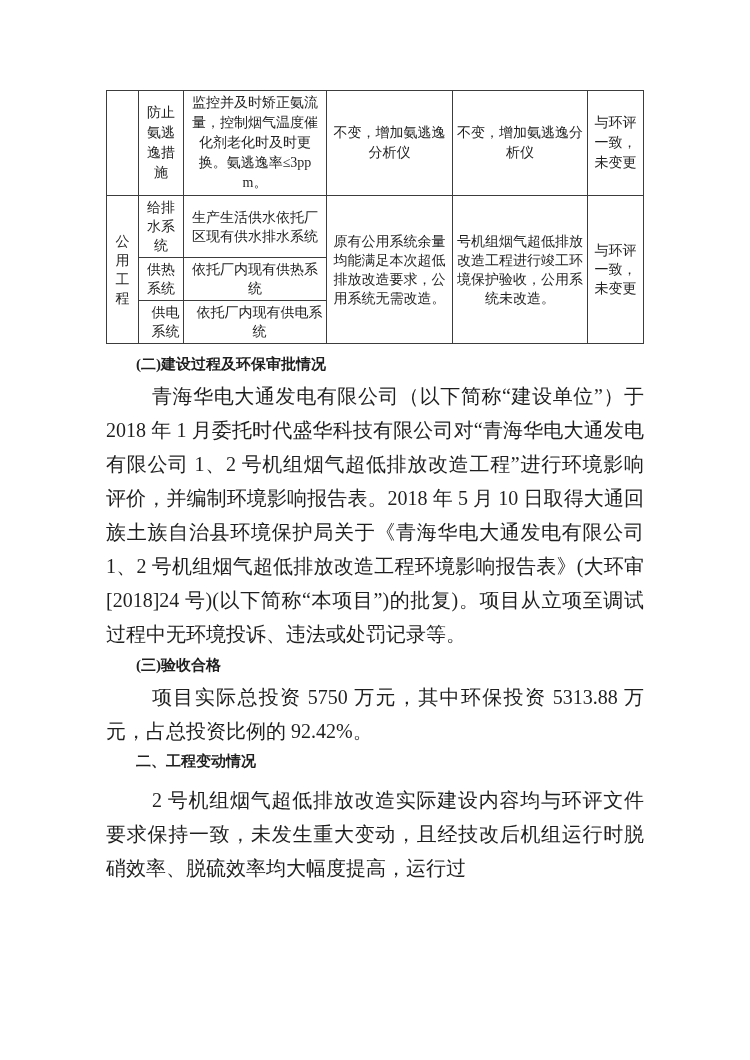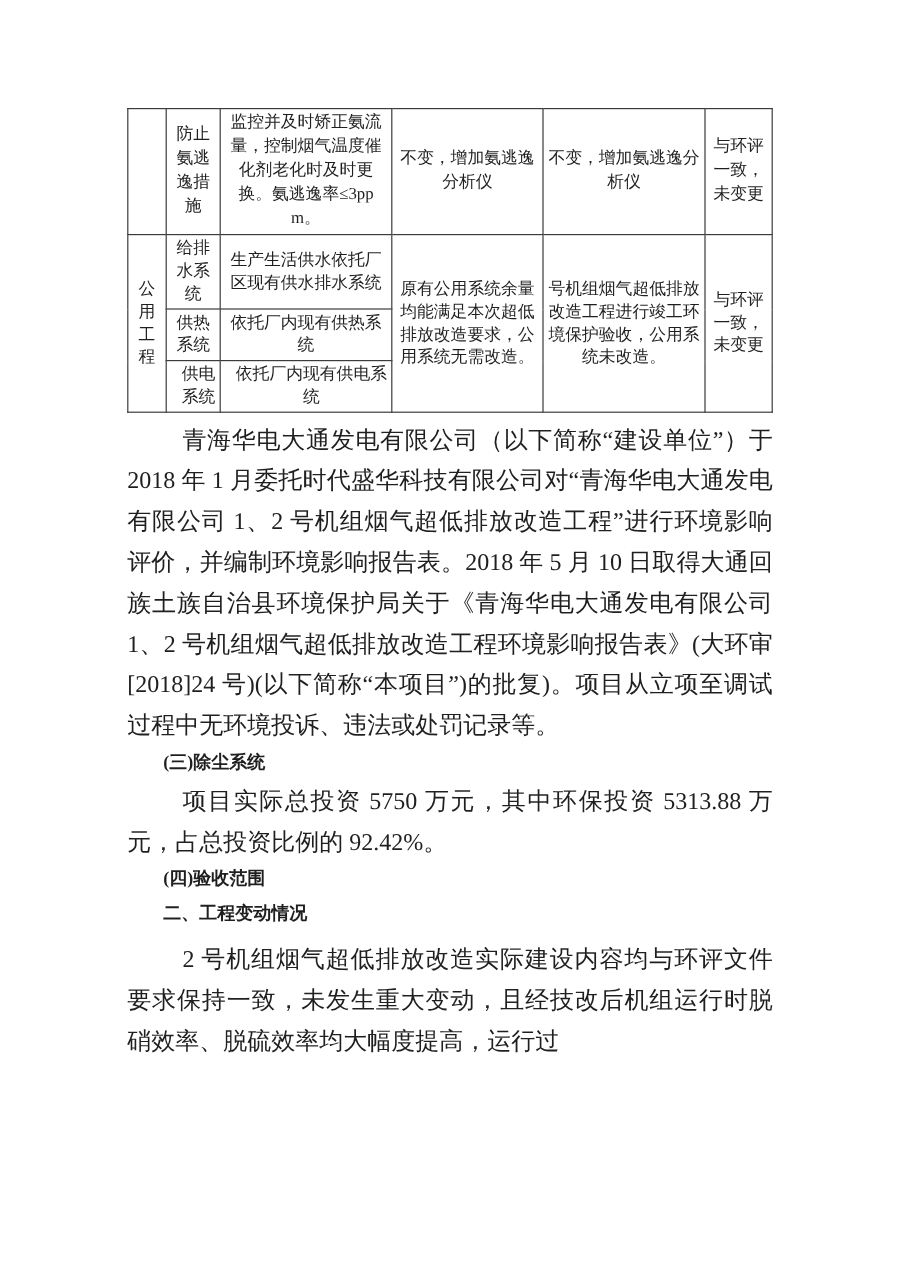--- a/index.html
+++ b/index.html
@@ -107,30 +107,30 @@
         <tr class="r4">
           <td>供电系统</td>
           <td>依托厂内现有供电系统</td>
         </tr>
       </tbody>
     </table>
 
     <div class="sections">
 
       <div class="section">
+        <h3>(二)建设过程及环保审批情况</h3>
         <p>青海华电大通发电有限公司（以下简称“建设单位”）于 2018 年 1 月委托时代盛华科技有限公司对“青海华电大通发电有限公司 1、2 号机组烟气超低排放改造工程”进行环境影响评价，并编制环境影响报告表。2018 年 5 月 10 日取得大通回族土族自治县环境保护局关于《青海华电大通发电有限公司 1、2 号机组烟气超低排放改造工程环境影响报告表》(大环审[2018]24 号)(以下简称“本项目”)的批复)。项目从立项至调试过程中无环境投诉、违法或处罚记录等。</p>
       </div>
 
       <div class="section">
-        <h3>(三)除尘系统</h3>
+        <h3>(三)验收合格</h3>
         <p>项目实际总投资 5750 万元，其中环保投资 5313.88 万元，占总投资比例的 92.42%。</p>
       </div>
 
       <div class="section">
-        <h3>(四)验收范围</h3>
       </div>
 
       <div class="section last-gap">
         <h3>二、工程变动情况</h3>
         <p>2 号机组烟气超低排放改造实际建设内容均与环评文件要求保持一致，未发生重大变动，且经技改后机组运行时脱硝效率、脱硫效率均大幅度提高，运行过</p>
       </div>
 
     </div>
   </div>
 </div>

